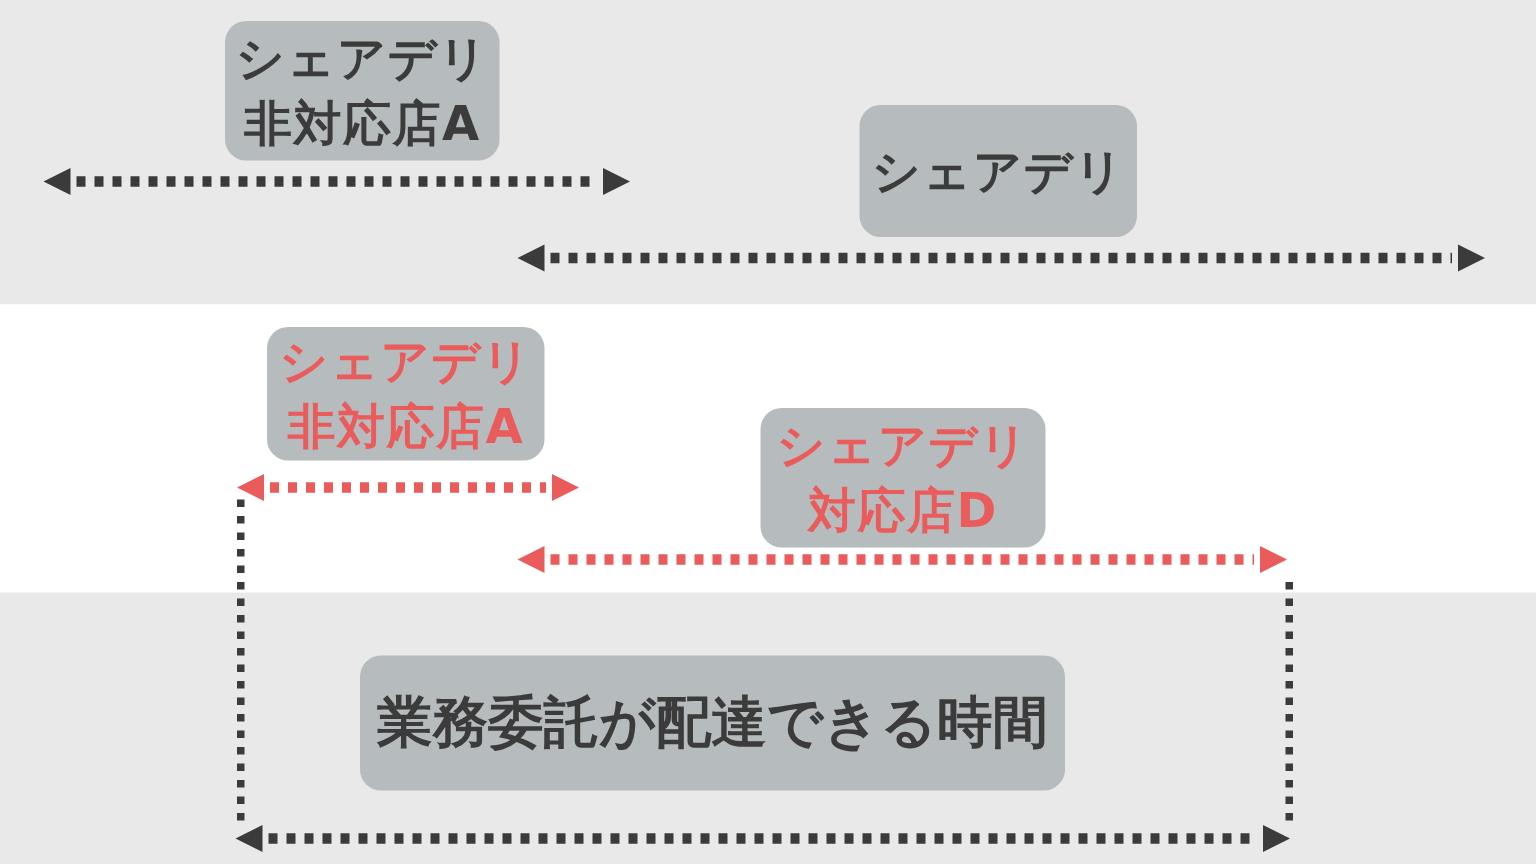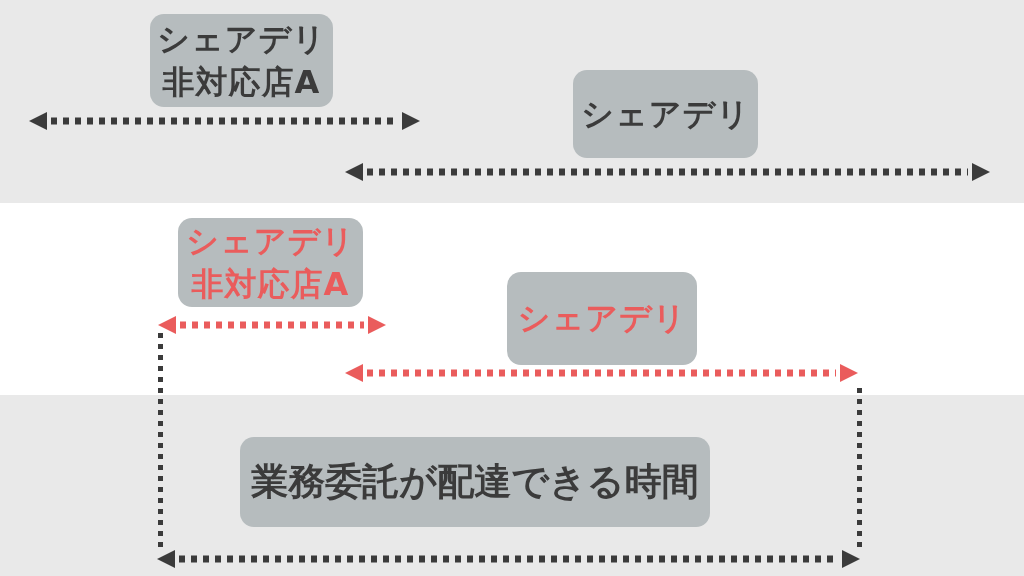--- a/index.html
+++ b/index.html
@@ -71,20 +71,21 @@
     <span>非対応店A</span>
   </div>
   <svg class="arrow" style="left:158px;top:312px" width="228" height="26">
     <line class="dash red" x1="22" y1="13" x2="206" y2="13"></line>
     <polygon class="head red" points="0,13 18,4 18,22"></polygon>
     <polygon class="head red" points="228,13 210,4 210,22"></polygon>
   </svg>
 
   <div class="chip red" style="left:507px;top:272px;width:190px;height:93px">
     <span>シェアデリ</span>
+    <span>対応店D</span>
   </div>
   <svg class="arrow" style="left:345px;top:360px" width="513" height="26">
     <line class="dash red" x1="22" y1="13" x2="491" y2="13"></line>
     <polygon class="head red" points="0,13 18,4 18,22"></polygon>
     <polygon class="head red" points="513,13 495,4 495,22"></polygon>
   </svg>
 
   <svg class="guide" style="left:156px;top:333px" width="9" height="215">
     <line class="vdash" x1="4.5" y1="0" x2="4.5" y2="215"></line>
   </svg>

